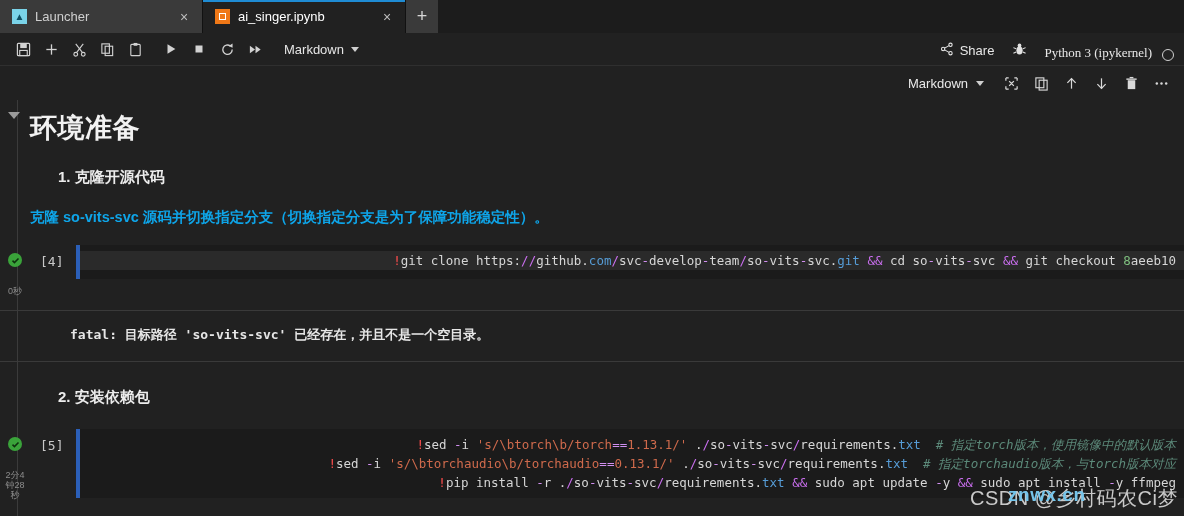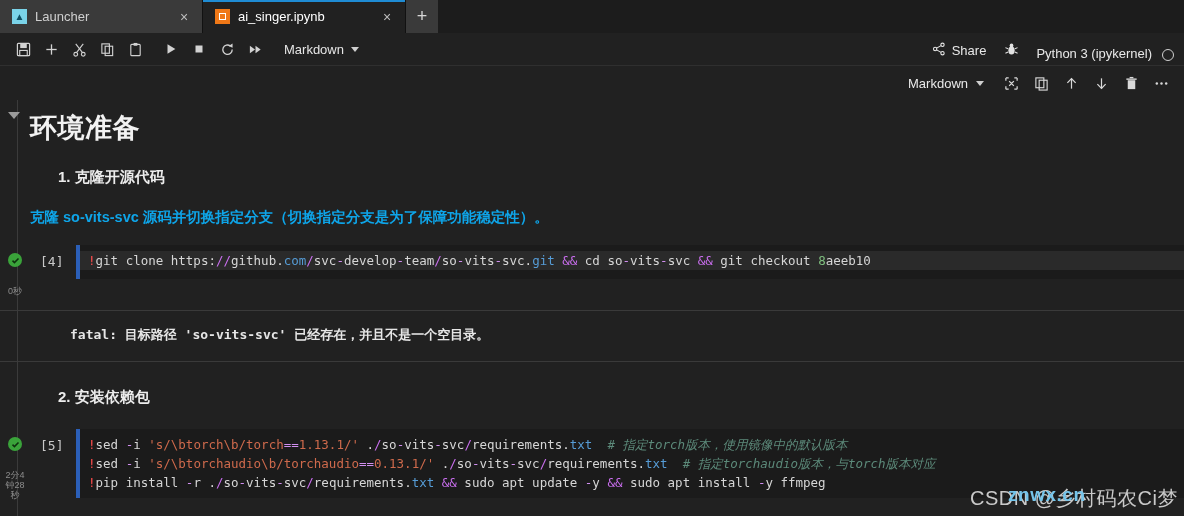--- a/index.html
+++ b/index.html
@@ -122,21 +122,21 @@
     border-right: 4px solid transparent;
     border-top: 5px solid #cfcfcf;
   }
   .tb-spacer { flex: 1 1 auto; }
   .tb-right {
     display: flex; align-items: flex-end; gap: 6px;
     font-size: 13px; color: #e8e8e8;
     padding-right: 4px;
   }
   .share-btn { display: flex; align-items: center; gap: 6px; padding: 2px 6px; }
-  .kernel-name { margin-left: 6px; }
+  .kernel-name { margin-left: 6px; font-family: Liberation Serif, serif; }
   .kernel-dot {
     width: 12px; height: 12px;
     border: 1.4px solid #d0d0d0;
     border-radius: 50%;
     margin-left: 4px;
     box-sizing: border-box;
   }
 
   
   .cell-toolbar {
@@ -267,20 +267,21 @@
     font-size: 13px;
     color: #c8c8c8;
     box-sizing: border-box;
   }
   .editor {
     flex: 1 1 auto;
     background: #1b1b1b;
     border-left: 4px solid #a21caf;
     padding: 6px 0 6px 0;
     min-height: 22px;
+    text-align: right;
   }
   .editor.sel { border-left-color: #2b5fb8; }
   .code-line {
     font-family: "DejaVu Sans Mono", monospace;
     font-size: 12.5px;
     line-height: 19px;
     white-space: pre;
     padding: 0 8px;
     color: #d6d6d6;
   }

